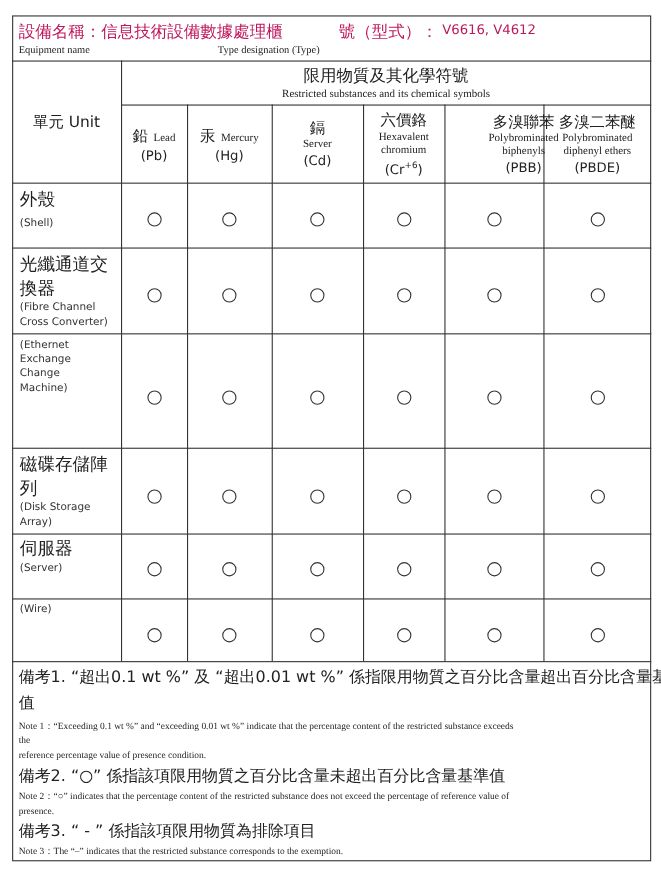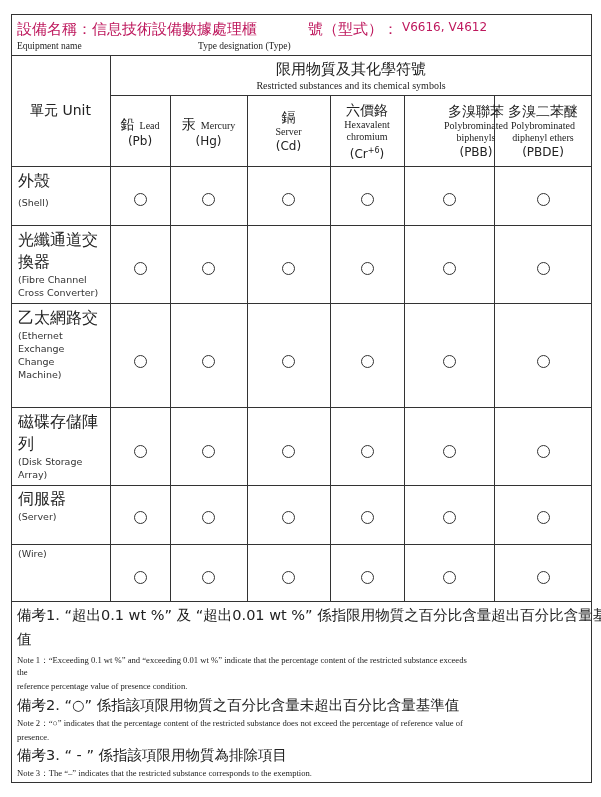--- a/index.html
+++ b/index.html
@@ -100,21 +100,20 @@
   <div class="zh">外殼</div>
   <div class="en" style="margin-top:4px;">(Shell)</div>
 </div>
 <div class="rowlbl" style="top:229px;">
   <div class="zh">光纖通道交</div>
   <div class="zh">換器</div>
   <div class="en">(Fibre Channel</div>
   <div class="en">Cross Converter)</div>
 </div>
 <div class="rowlbl" style="top:307px;">
-  <div class="zh">乙太網路交</div>
   <div class="en">(Ethernet</div>
   <div class="en">Exchange</div>
   <div class="en">Change</div>
   <div class="en">Machine)</div>
 </div>
 <div class="rowlbl" style="top:411px;">
   <div class="zh">磁碟存儲陣</div>
   <div class="zh">列</div>
   <div class="en">(Disk Storage</div>
   <div class="en">Array)</div>

